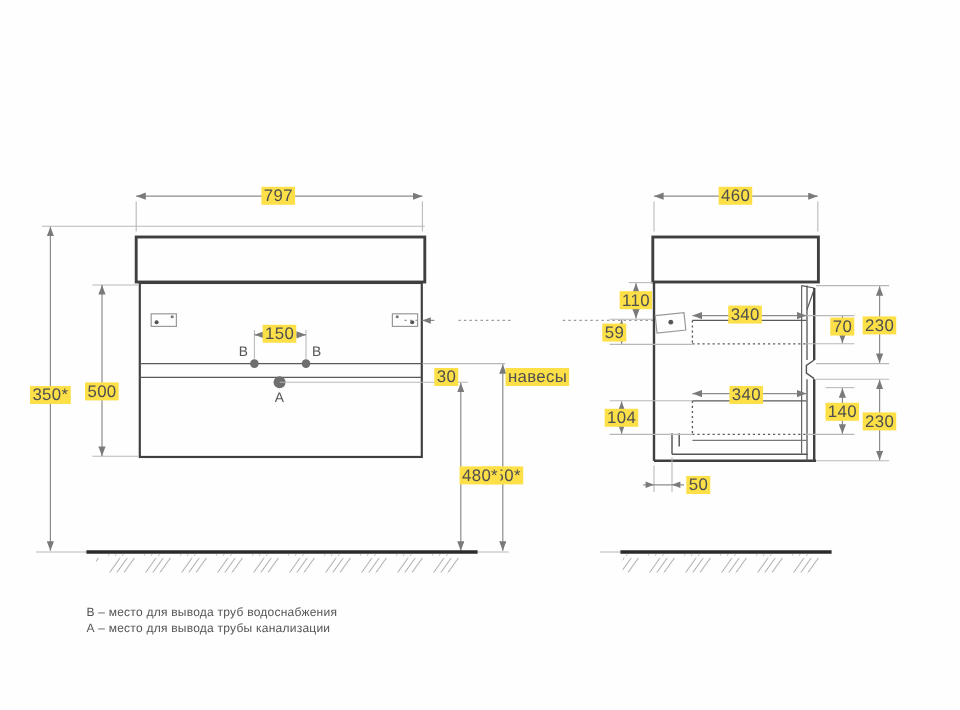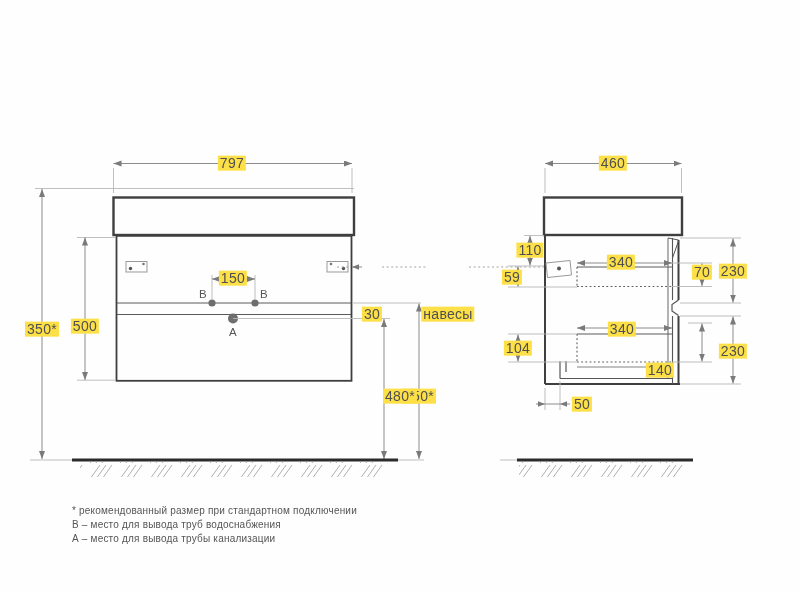--- a/index.html
+++ b/index.html
@@ -195,23 +195,22 @@
   <span class="lbl nobg marker-letter" style="left:233px; top:332px;">А</span>
 
   <span class="lbl" style="left:613px; top:163px;">460</span>
   <span class="lbl" style="left:530px; top:250px;">110</span>
   <span class="lbl" style="left:512px; top:277px;">59</span>
   <span class="lbl" style="left:621px; top:262px;">340</span>
   <span class="lbl" style="left:622px; top:329px;">340</span>
   <span class="lbl" style="left:702px; top:272px;">70</span>
   <span class="lbl" style="left:733px; top:271px;">230</span>
   <span class="lbl" style="left:518px; top:348px;">104</span>
-  <span class="lbl" style="left:660px; top:343px;margin-top:27px;">140</span>
+  <span class="lbl" style="left:702px; top:343px;">140</span>
   <span class="lbl" style="left:733px; top:351px;">230</span>
   <span class="lbl" style="left:582px; top:404px;">50</span>
 
   <div class="footnotes">
-    <div>* рекомендованный размер при стандартном подключении</div>
     <div>В – место для вывода труб водоснабжения</div>
     <div>А – место для вывода трубы канализации</div>
   </div>
 
 </div>
 
 </body></html>

